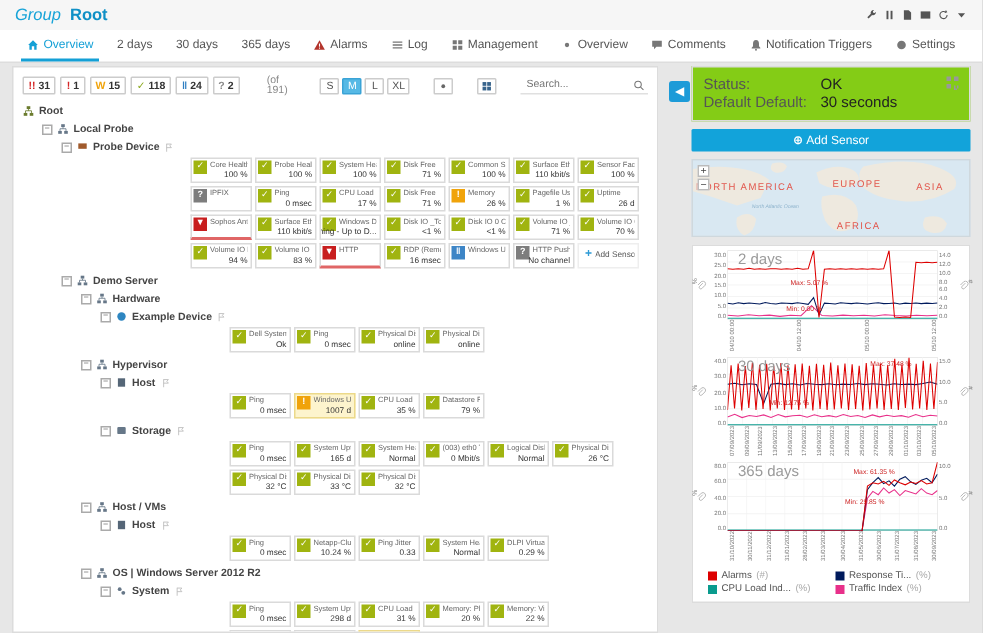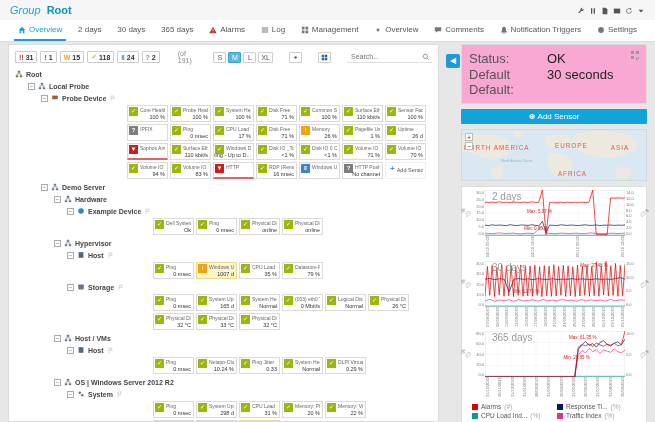--- a/index.html
+++ b/index.html
@@ -60,21 +60,21 @@
   .s-down{border-bottom:2px solid #e06666;}
   .s-paused .sq{background:#3d85c6;}
   .s-unknown .sq{background:#7d7d7d;}
   .s-add{padding-left:4px;border-color:#eee;}
   .s-add .plus{color:#2e9bd6;font-weight:bold;font-size:8px;float:left;margin-right:2px;}
   .s-add .nm{font-size:5.5px;color:#555;margin-top:3px;}
   
   .right-panel{width:210px;padding:2px 8px 0 16px;position:relative;}
   .collapse-btn{position:absolute;left:1px;top:12px;width:14px;height:14px;background:#1d9bd8;color:#fff;
      font-size:8px;line-height:14px;text-align:center;border-radius:2px;cursor:pointer;}
-  .status-card{background:#f9a8d4;border:1px solid #dcdcdc;padding:5px 7px;font-size:13px;position:relative;margin-bottom:5px;}
+  .status-card{background:#84cc16;border:1px solid #dcdcdc;padding:5px 7px;font-size:10px;position:relative;margin-bottom:5px;}
   .status-card .row{display:flex;margin:1px 0;}
   .status-card .lbl{width:78px;color:#555;}
   .status-card .val{color:#222;}
   .qr{position:absolute;right:6px;top:5px;color:#999;}
   .qr svg{width:10px;height:10px;}
   .add-sensor-btn{background:#12a3da;color:#fff;text-align:center;font-size:8px;padding:3px 0;border-radius:1px;cursor:pointer;margin-bottom:5px;}
   .add-sensor-btn::before{content:"⊕ ";font-weight:bold;}
   .map-card{background:#d9e8f2;border:1px solid #cfd8dd;height:52px;position:relative;overflow:hidden;margin-bottom:5px;}
   .map-zoom{position:absolute;left:3px;top:3px;display:flex;flex-direction:column;gap:1px;z-index:2;}
   .map-zoom span{width:8px;height:8px;background:#fff;border:1px solid #bbb;font-size:7px;line-height:7px;text-align:center;color:#444;cursor:pointer;}

